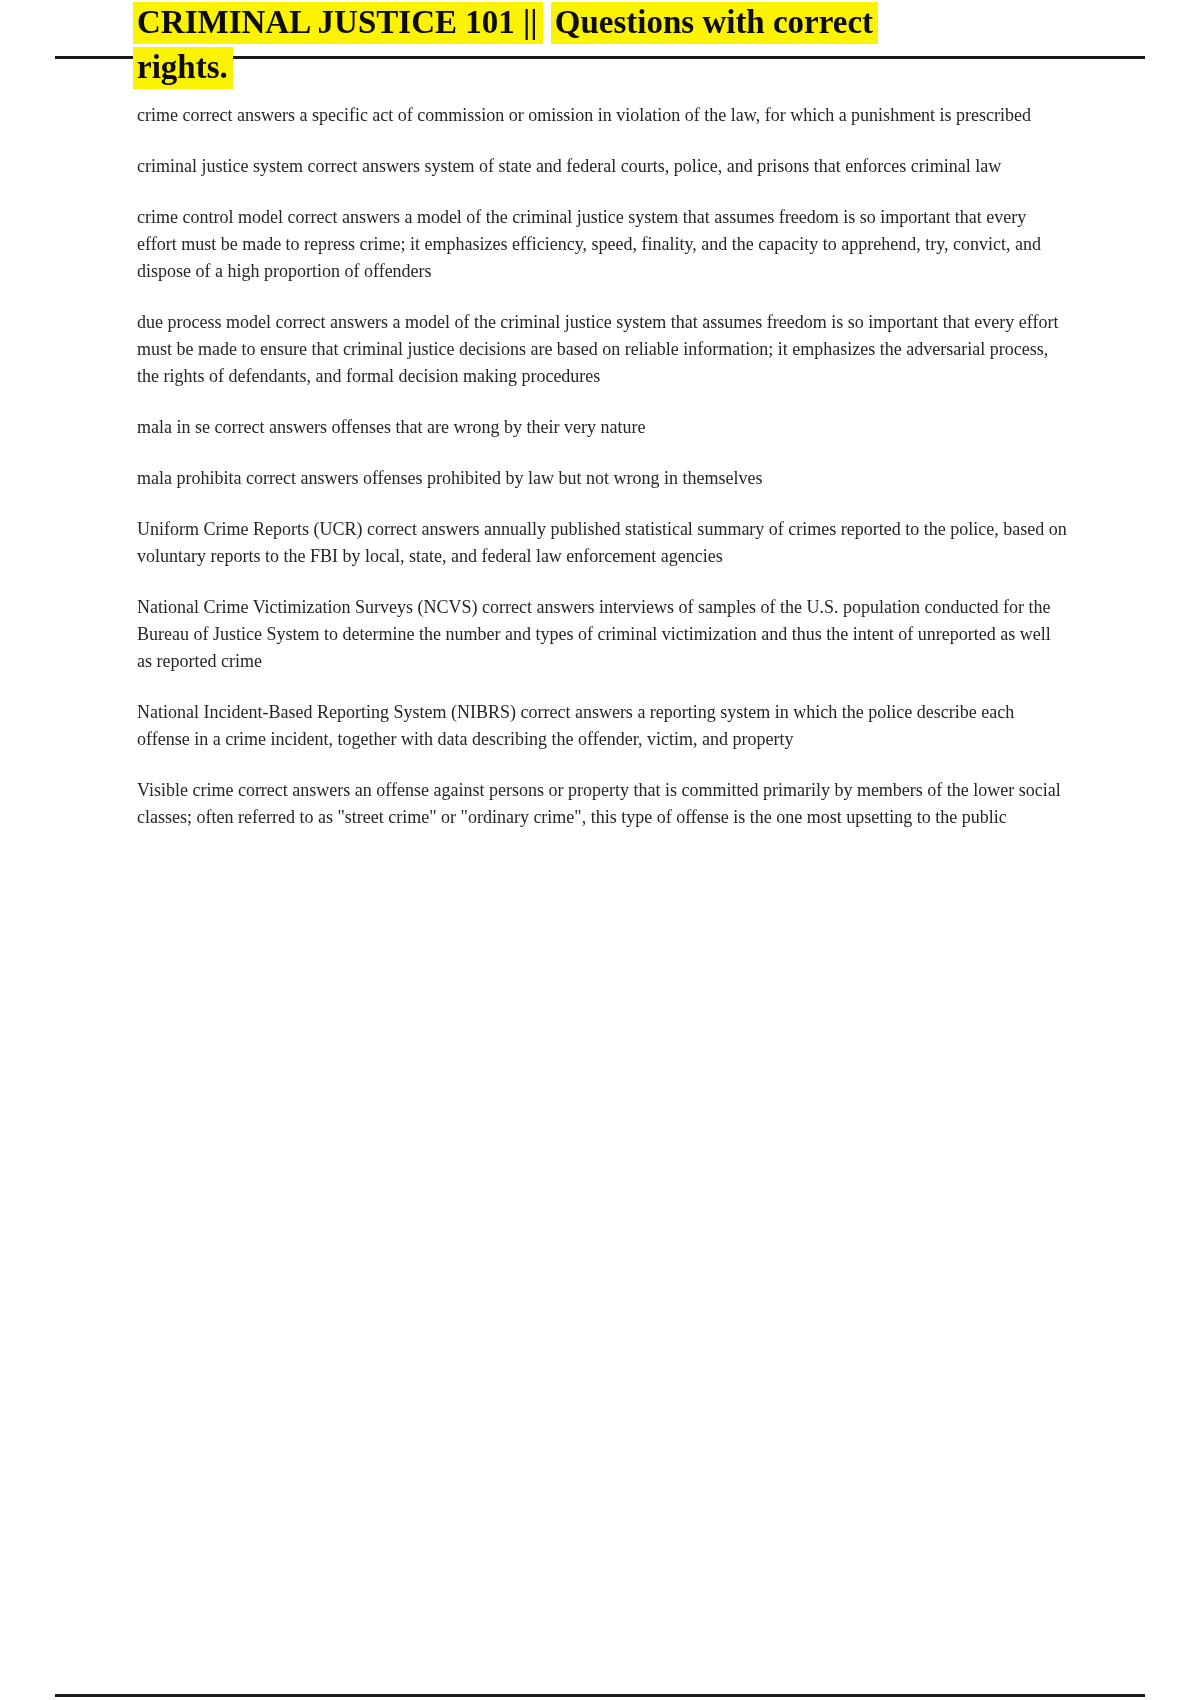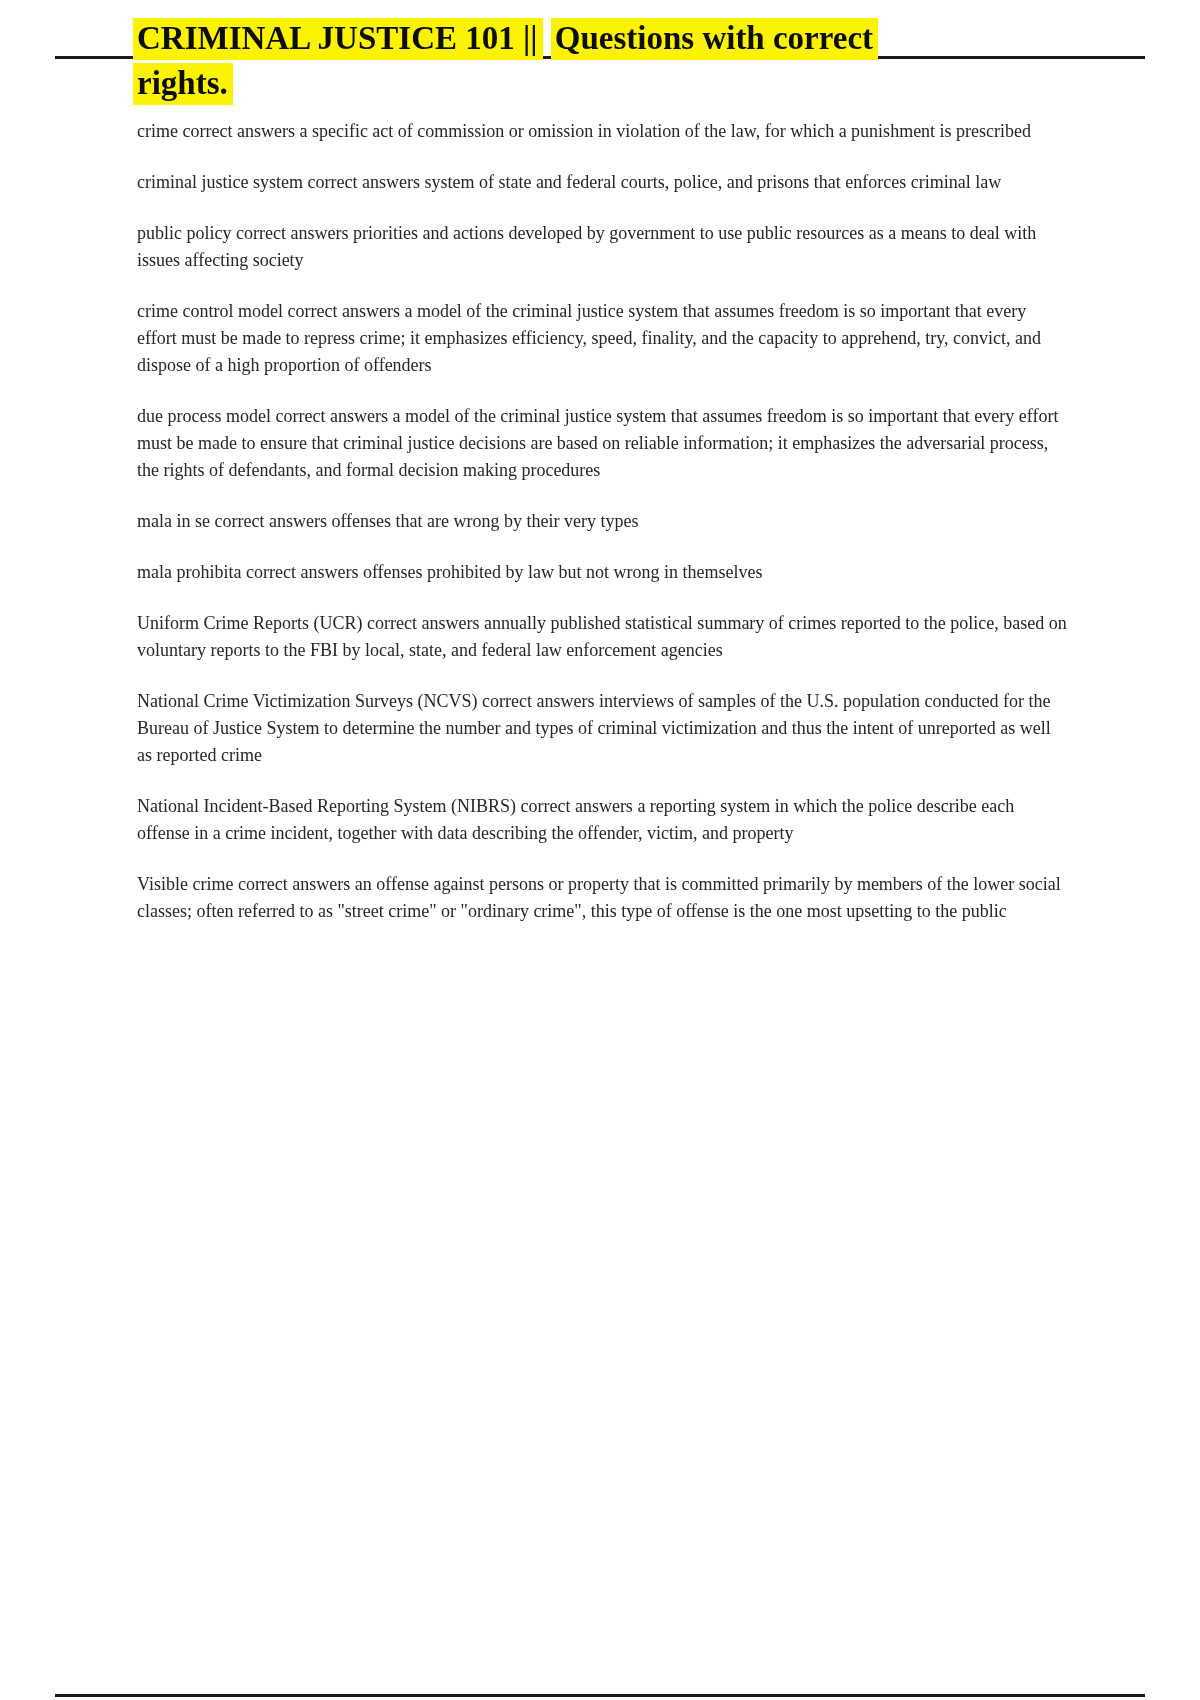--- a/index.html
+++ b/index.html
@@ -16,21 +16,21 @@
     left: 55px;
     width: 1090px;
     height: 3px;
     background: #1a1a1a;
   }
   #top-rule { top: 56px; }
   #bottom-rule { top: 1694px; }
   .content {
     position: absolute;
     left: 137px;
-    top: 16px;
+    top: 0;
     width: 932px;
   }
   h1.doc-title {
     margin: 0 0 12px -4px;
     font-size: 33px;
     line-height: 45px;
     font-weight: bold;
     color: #0d0d0d;
   }
   .hl {
@@ -49,24 +49,23 @@
 </head>
 <body>
 
 <div class="rule" id="top-rule"></div>
 
 <div class="content">
   <h1 class="doc-title"><span class="hl">CRIMINAL JUSTICE 101 ||</span> <span class="hl">Questions with correct</span><br><span class="hl">rights.</span></h1>
 
   <p class="def">crime correct answers a specific act of commission or omission in violation of the law, for which a punishment is prescribed</p>
   <p class="def">criminal justice system correct answers system of state and federal courts, police, and prisons that enforces criminal law</p>
-  <p class="def">public policy correct answers priorities and actions developed by government to use public resources as a means to deal with issues affecting society</p>
   <p class="def">crime control model correct answers a model of the criminal justice system that assumes freedom is so important that every effort must be made to repress crime; it emphasizes efficiency, speed, finality, and the capacity to apprehend, try, convict, and dispose of a high proportion of offenders</p>
   <p class="def">due process model correct answers a model of the criminal justice system that assumes freedom is so important that every effort must be made to ensure that criminal justice decisions are based on reliable information; it emphasizes the adversarial process, the rights of defendants, and formal decision making procedures</p>
-  <p class="def">mala in se correct answers offenses that are wrong by their very types</p>
+  <p class="def">mala in se correct answers offenses that are wrong by their very nature</p>
   <p class="def">mala prohibita correct answers offenses prohibited by law but not wrong in themselves</p>
   <p class="def">Uniform Crime Reports (UCR) correct answers annually published statistical summary of crimes reported to the police, based on voluntary reports to the FBI by local, state, and federal law enforcement agencies</p>
   <p class="def">National Crime Victimization Surveys (NCVS) correct answers interviews of samples of the U.S. population conducted for the Bureau of Justice System to determine the number and types of criminal victimization and thus the intent of unreported as well as reported crime</p>
   <p class="def">National Incident-Based Reporting System (NIBRS) correct answers a reporting system in which the police describe each offense in a crime incident, together with data describing the offender, victim, and property</p>
   <p class="def">Visible crime correct answers an offense against persons or property that is committed primarily by members of the lower social classes; often referred to as "street crime" or "ordinary crime", this type of offense is the one most upsetting to the public</p>
 </div>
 
 <div class="rule" id="bottom-rule"></div>
 
 </body></html>

